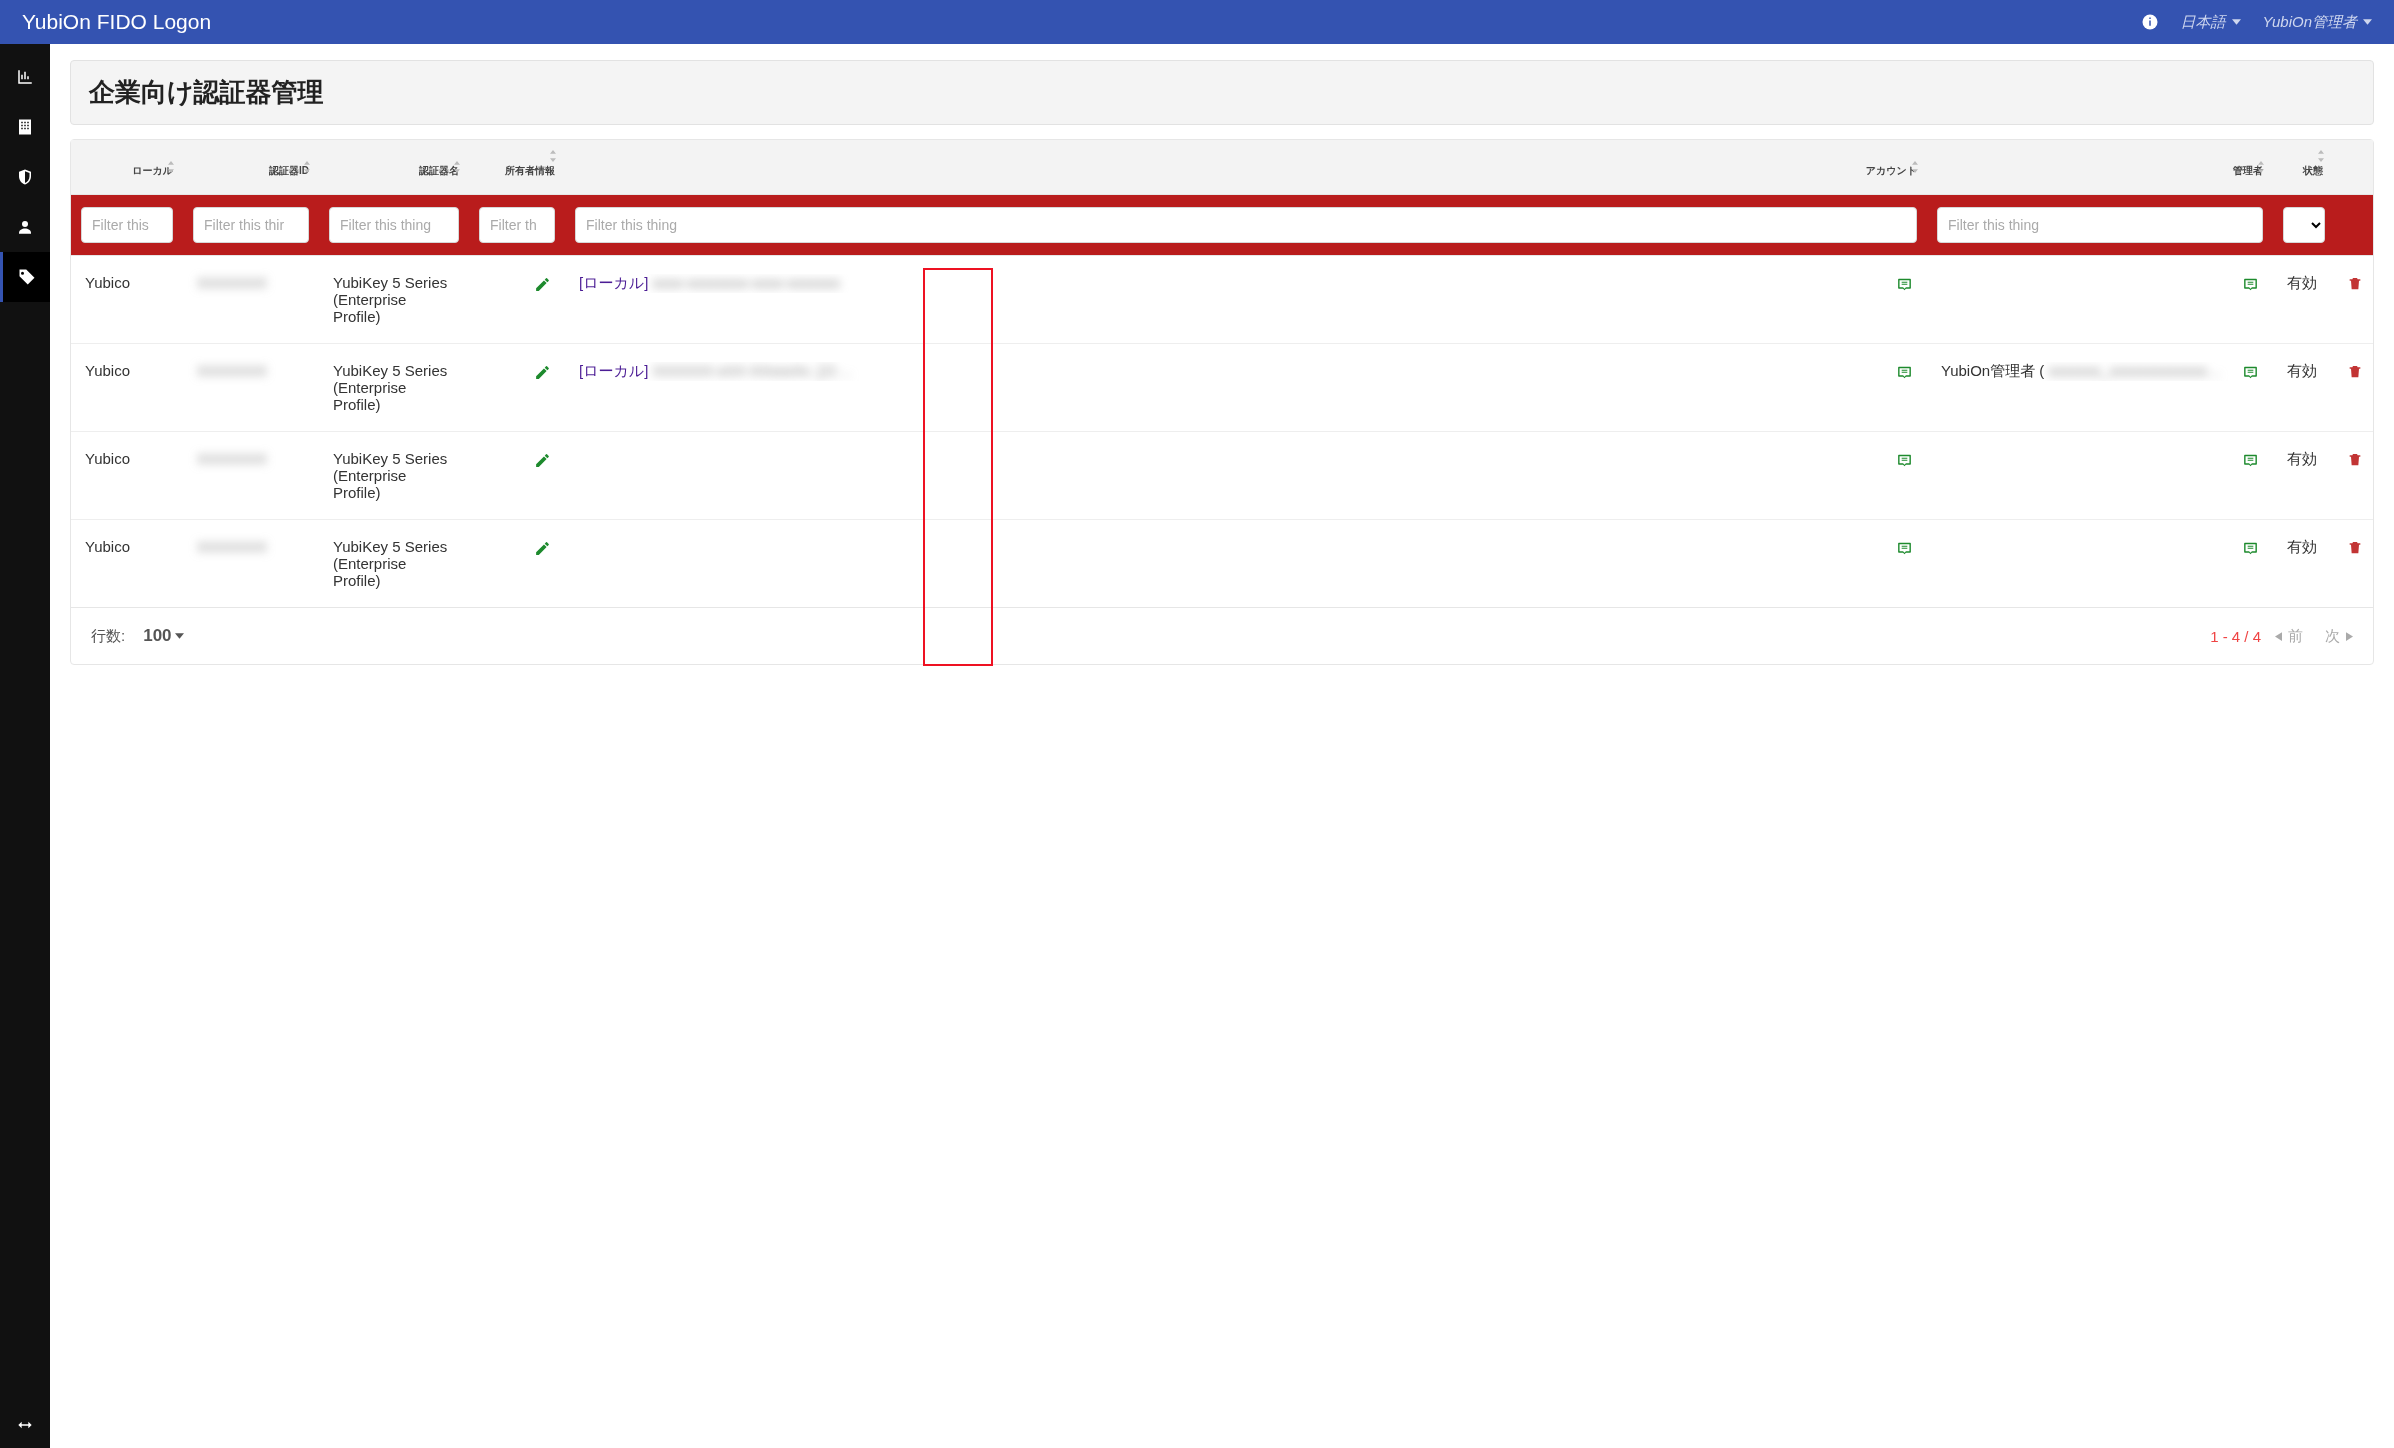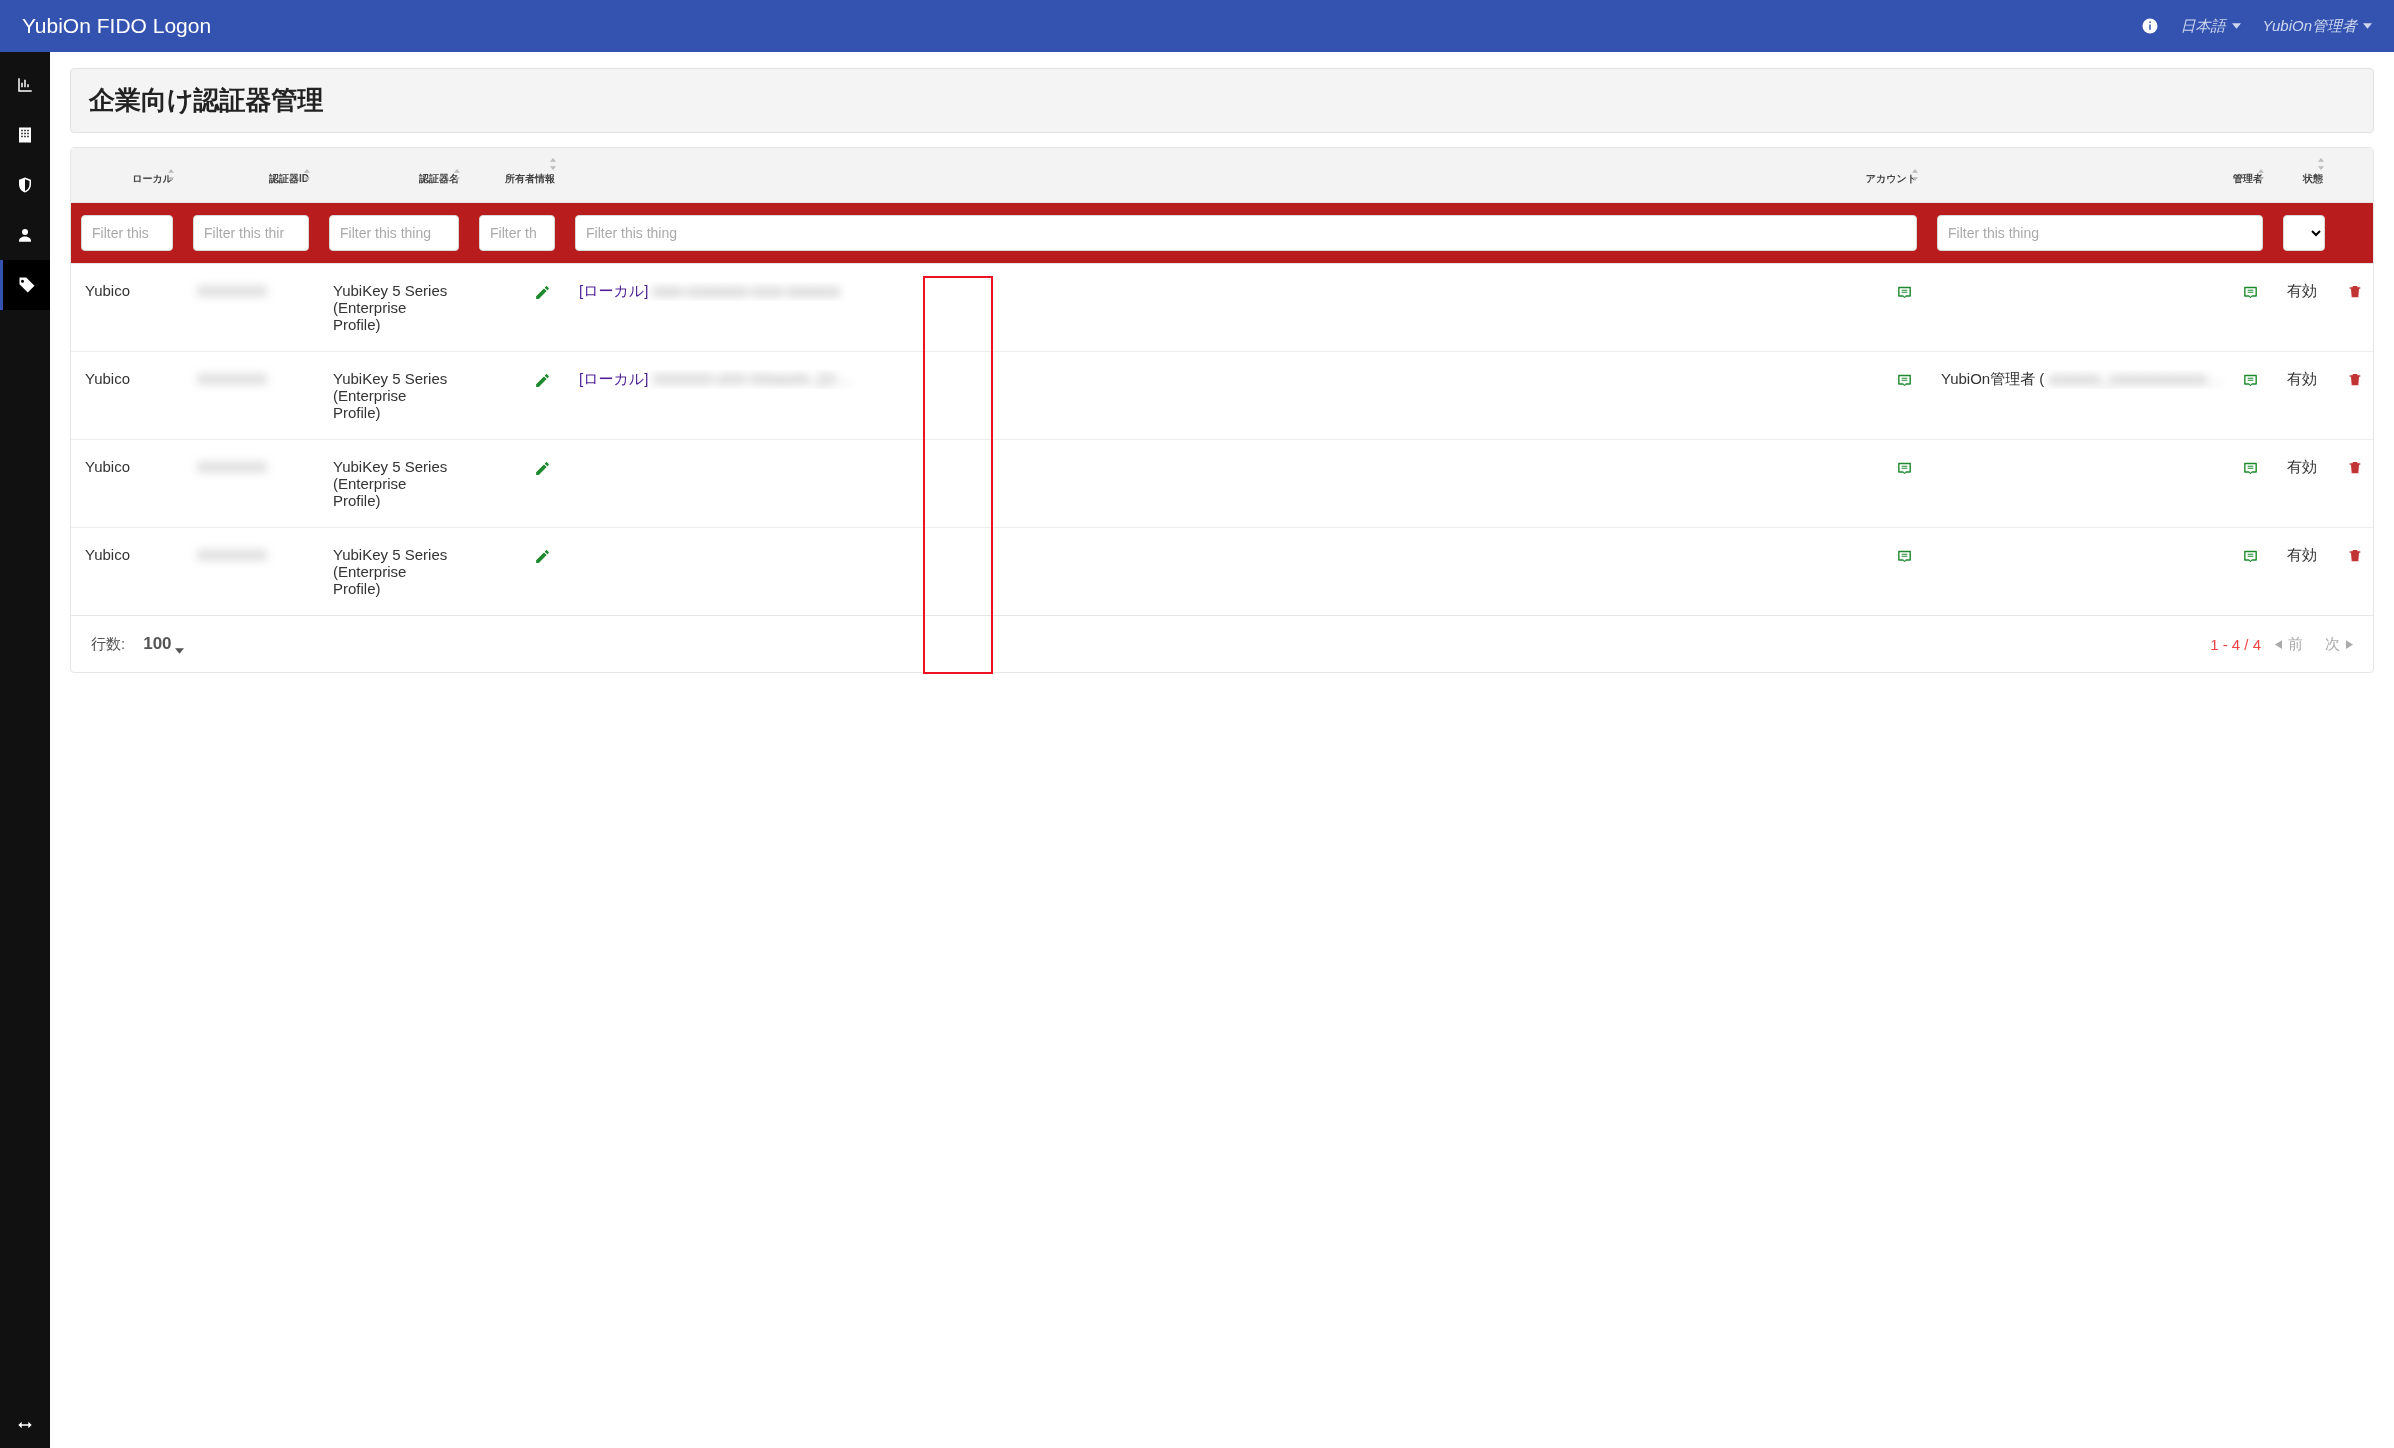--- a/index.html
+++ b/index.html
@@ -1,20 +1,20 @@
 <!DOCTYPE html>
 <html><head>
 <meta charset="utf-8">
 <style>
   * { box-sizing: border-box; margin: 0; padding: 0; }
   html, body { height: 100%; font-family: "Helvetica Neue", Arial, "Hiragino Kaku Gothic ProN", "Yu Gothic", Meiryo, sans-serif; font-size: 15px; color: #333; }
   body { display: flex; flex-direction: column; }
 
   
-  .topbar { background: #3453b1; color: #fff; height: 52px; display: flex; align-items: center; padding: 0 22px; }
+  .topbar { background: #3453b1; color: #fff; height: 44px; display: flex; align-items: center; padding: 0 22px; }
   .topbar .brand { font-size: 21px; font-weight: 500; }
   .topbar .spacer { flex: 1; }
   .topbar .top-item { color: #cfd7ef; font-style: italic; margin-left: 22px; display: flex; align-items: center; cursor: pointer; }
   .topbar .top-item.info-icon { font-style: normal; color: #fff; }
   .caret-down { margin-left: 6px; }
 
   
   .main-row { display: flex; flex: 1; min-height: 0; }
 
   
@@ -51,21 +51,21 @@
   .trash-icon { color: #c23434; cursor: pointer; }
 
   .account-link { color: #4c1d95; text-align: right; }
 
   .cell-flex { display: flex; align-items: flex-start; gap: 8px; }
   .cell-flex .grow { flex: 1; min-width: 0; overflow: hidden; white-space: nowrap; text-overflow: ellipsis; }
   .cell-flex .right-icon { flex-shrink: 0; }
 
   .table-footer { display: flex; align-items: center; padding: 18px 20px; border-top: 1px solid #e6e6e6; color: #555; }
   .table-footer .rows-label { font-size: 15px; margin-right: 18px; }
-  .table-footer .rows-value { font-size: 17px; font-weight: 600; display: flex; align-items: flex-end; cursor: pointer; }
+  .table-footer .rows-value { font-size: 17px; font-weight: 600; display: flex; align-items: center; cursor: pointer; }
   .table-footer .spacer { flex: 1; }
   .table-footer .range { color: #ef4444; margin-right: 14px; }
   .table-footer .pager { display: flex; align-items: center; color: #aaa; gap: 22px; }
   .table-footer .pager span { display: flex; align-items: center; gap: 6px; cursor: pointer; }
 
   
   .annotation-box { position: absolute; border: 2px solid #e12; pointer-events: none; }
 
   .col-vendor { width: 112px; }
   .col-id     { width: 136px; }

